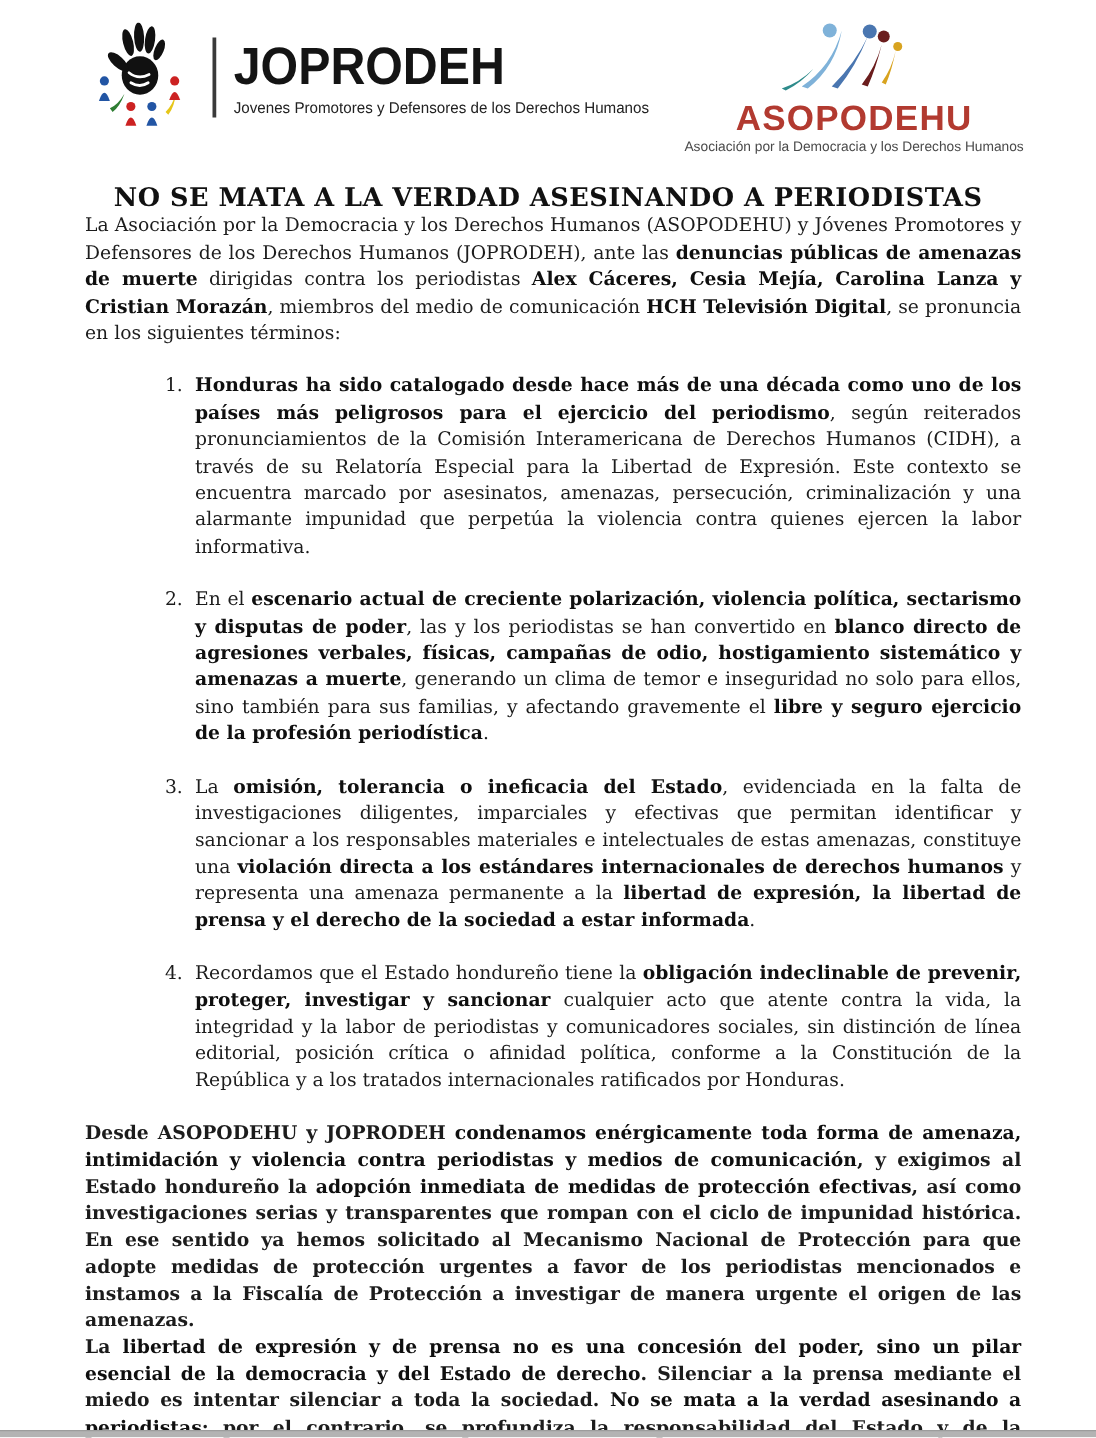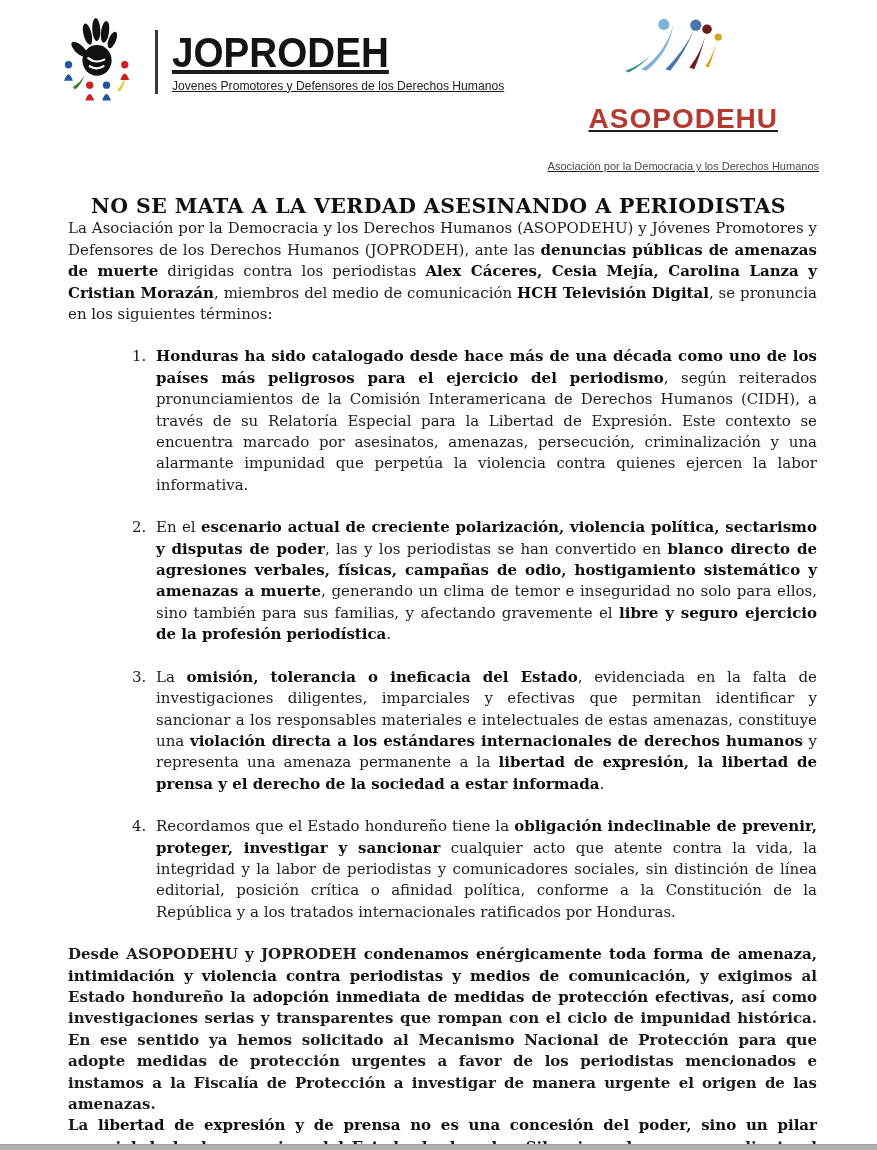--- a/index.html
+++ b/index.html
@@ -10,37 +10,36 @@
     background: #ffffff;
     overflow: hidden;
     font-family: "DejaVu Serif", "Liberation Serif", serif;
     color: #1c1c1c;
   }
   
   .header {
     display: flex;
     justify-content: space-between;
     align-items: flex-start;
-    padding: 18px 58px 0 53px;
-    text-decoration: underline;
+    padding: 18px 58px 0 68px;
   }
   .logo-left { display: flex; align-items: center; gap: 10px; }
   .logo-left .divider { width: 3px; height: 64px; background: #3a3a3a; margin: 0 4px; }
   .logo-left .lname {
     font-family: "Liberation Sans", sans-serif;
     font-weight: 700; font-size: 42px; line-height: 1;
     letter-spacing: 0px; color: #141414;
     transform: scaleX(0.92); transform-origin: left;
   }
   .logo-left .lsub {
     font-family: "Liberation Sans", sans-serif;
     font-size: 12.5px; color: #222; margin-top: 5px; white-space: nowrap;
     transform: scaleX(0.97); transform-origin: left;
   }
-  .logo-right { display: flex; flex-direction: column; align-items: center; margin-top: 0px; gap: 24px; }
+  .logo-right { display: flex; flex-direction: column; align-items: center; margin-top: 0px; }
   .logo-right .rname {
     font-family: "Liberation Sans", sans-serif;
     font-weight: 700; font-size: 28px; line-height: 1.05;
     color: #b23a30; letter-spacing: 1px; margin-top: 2px;
   }
   .logo-right .rsub {
     font-family: "Liberation Sans", sans-serif;
     font-size: 11px; color: #4a4a4a; margin-top: 3px; white-space: nowrap;
   }
   

